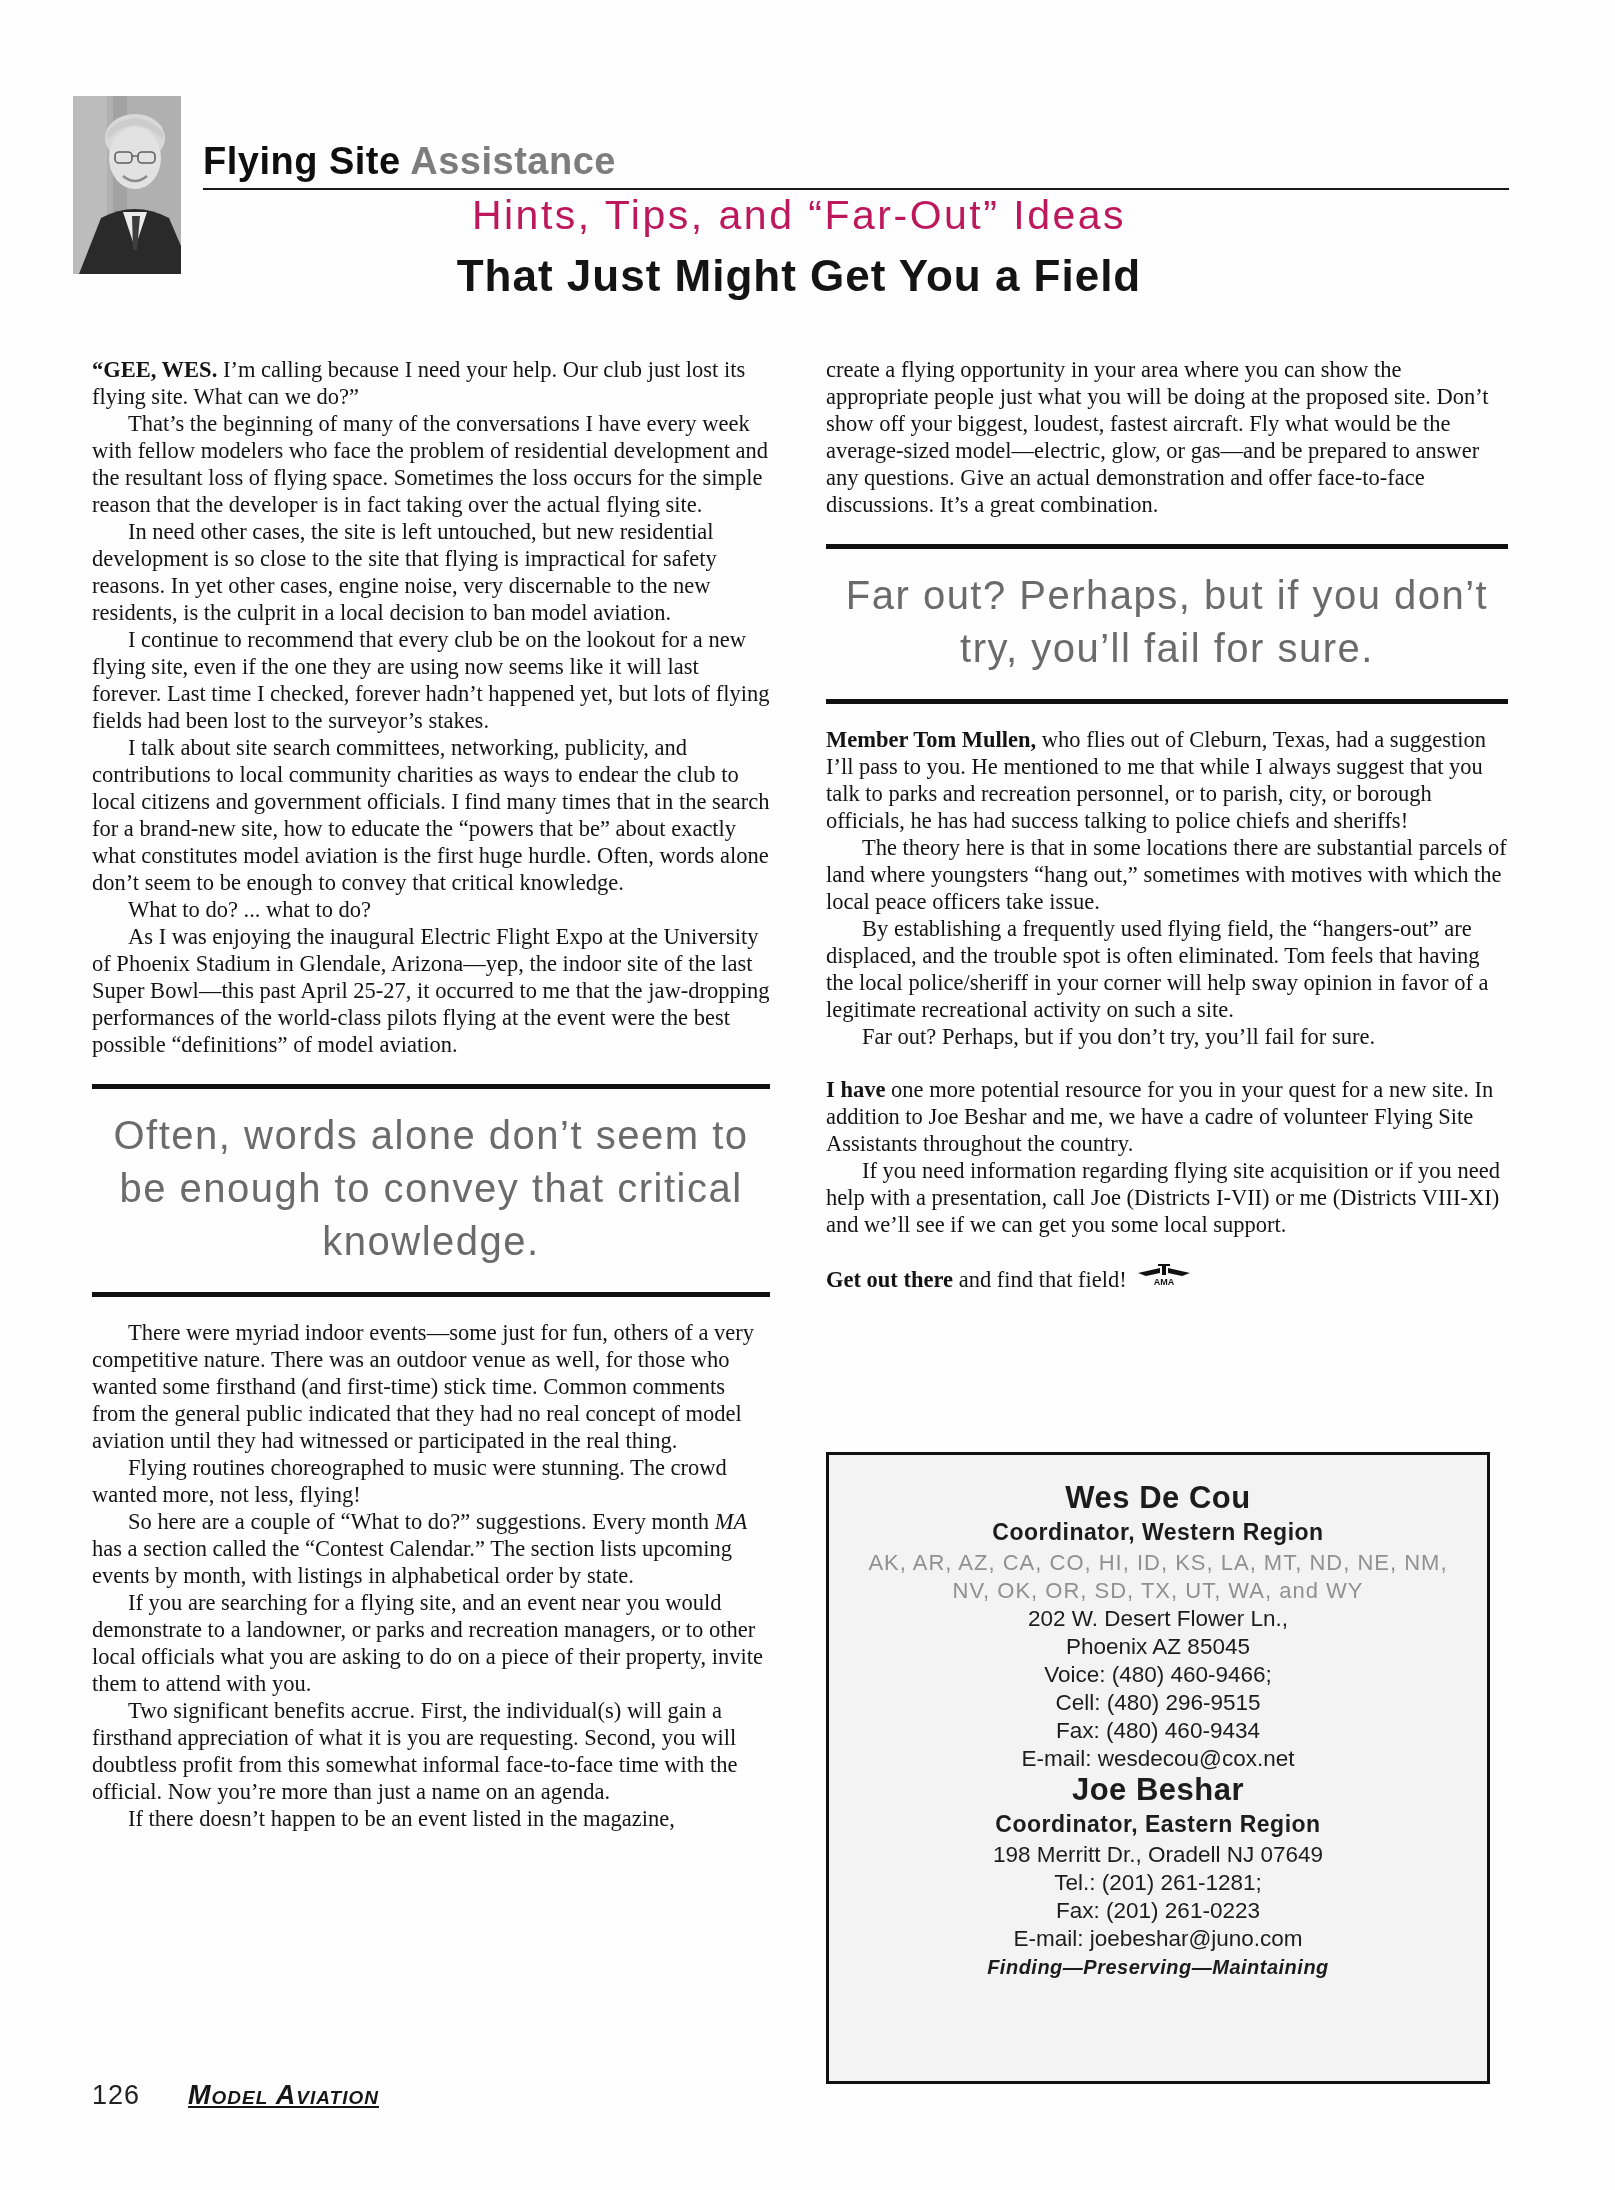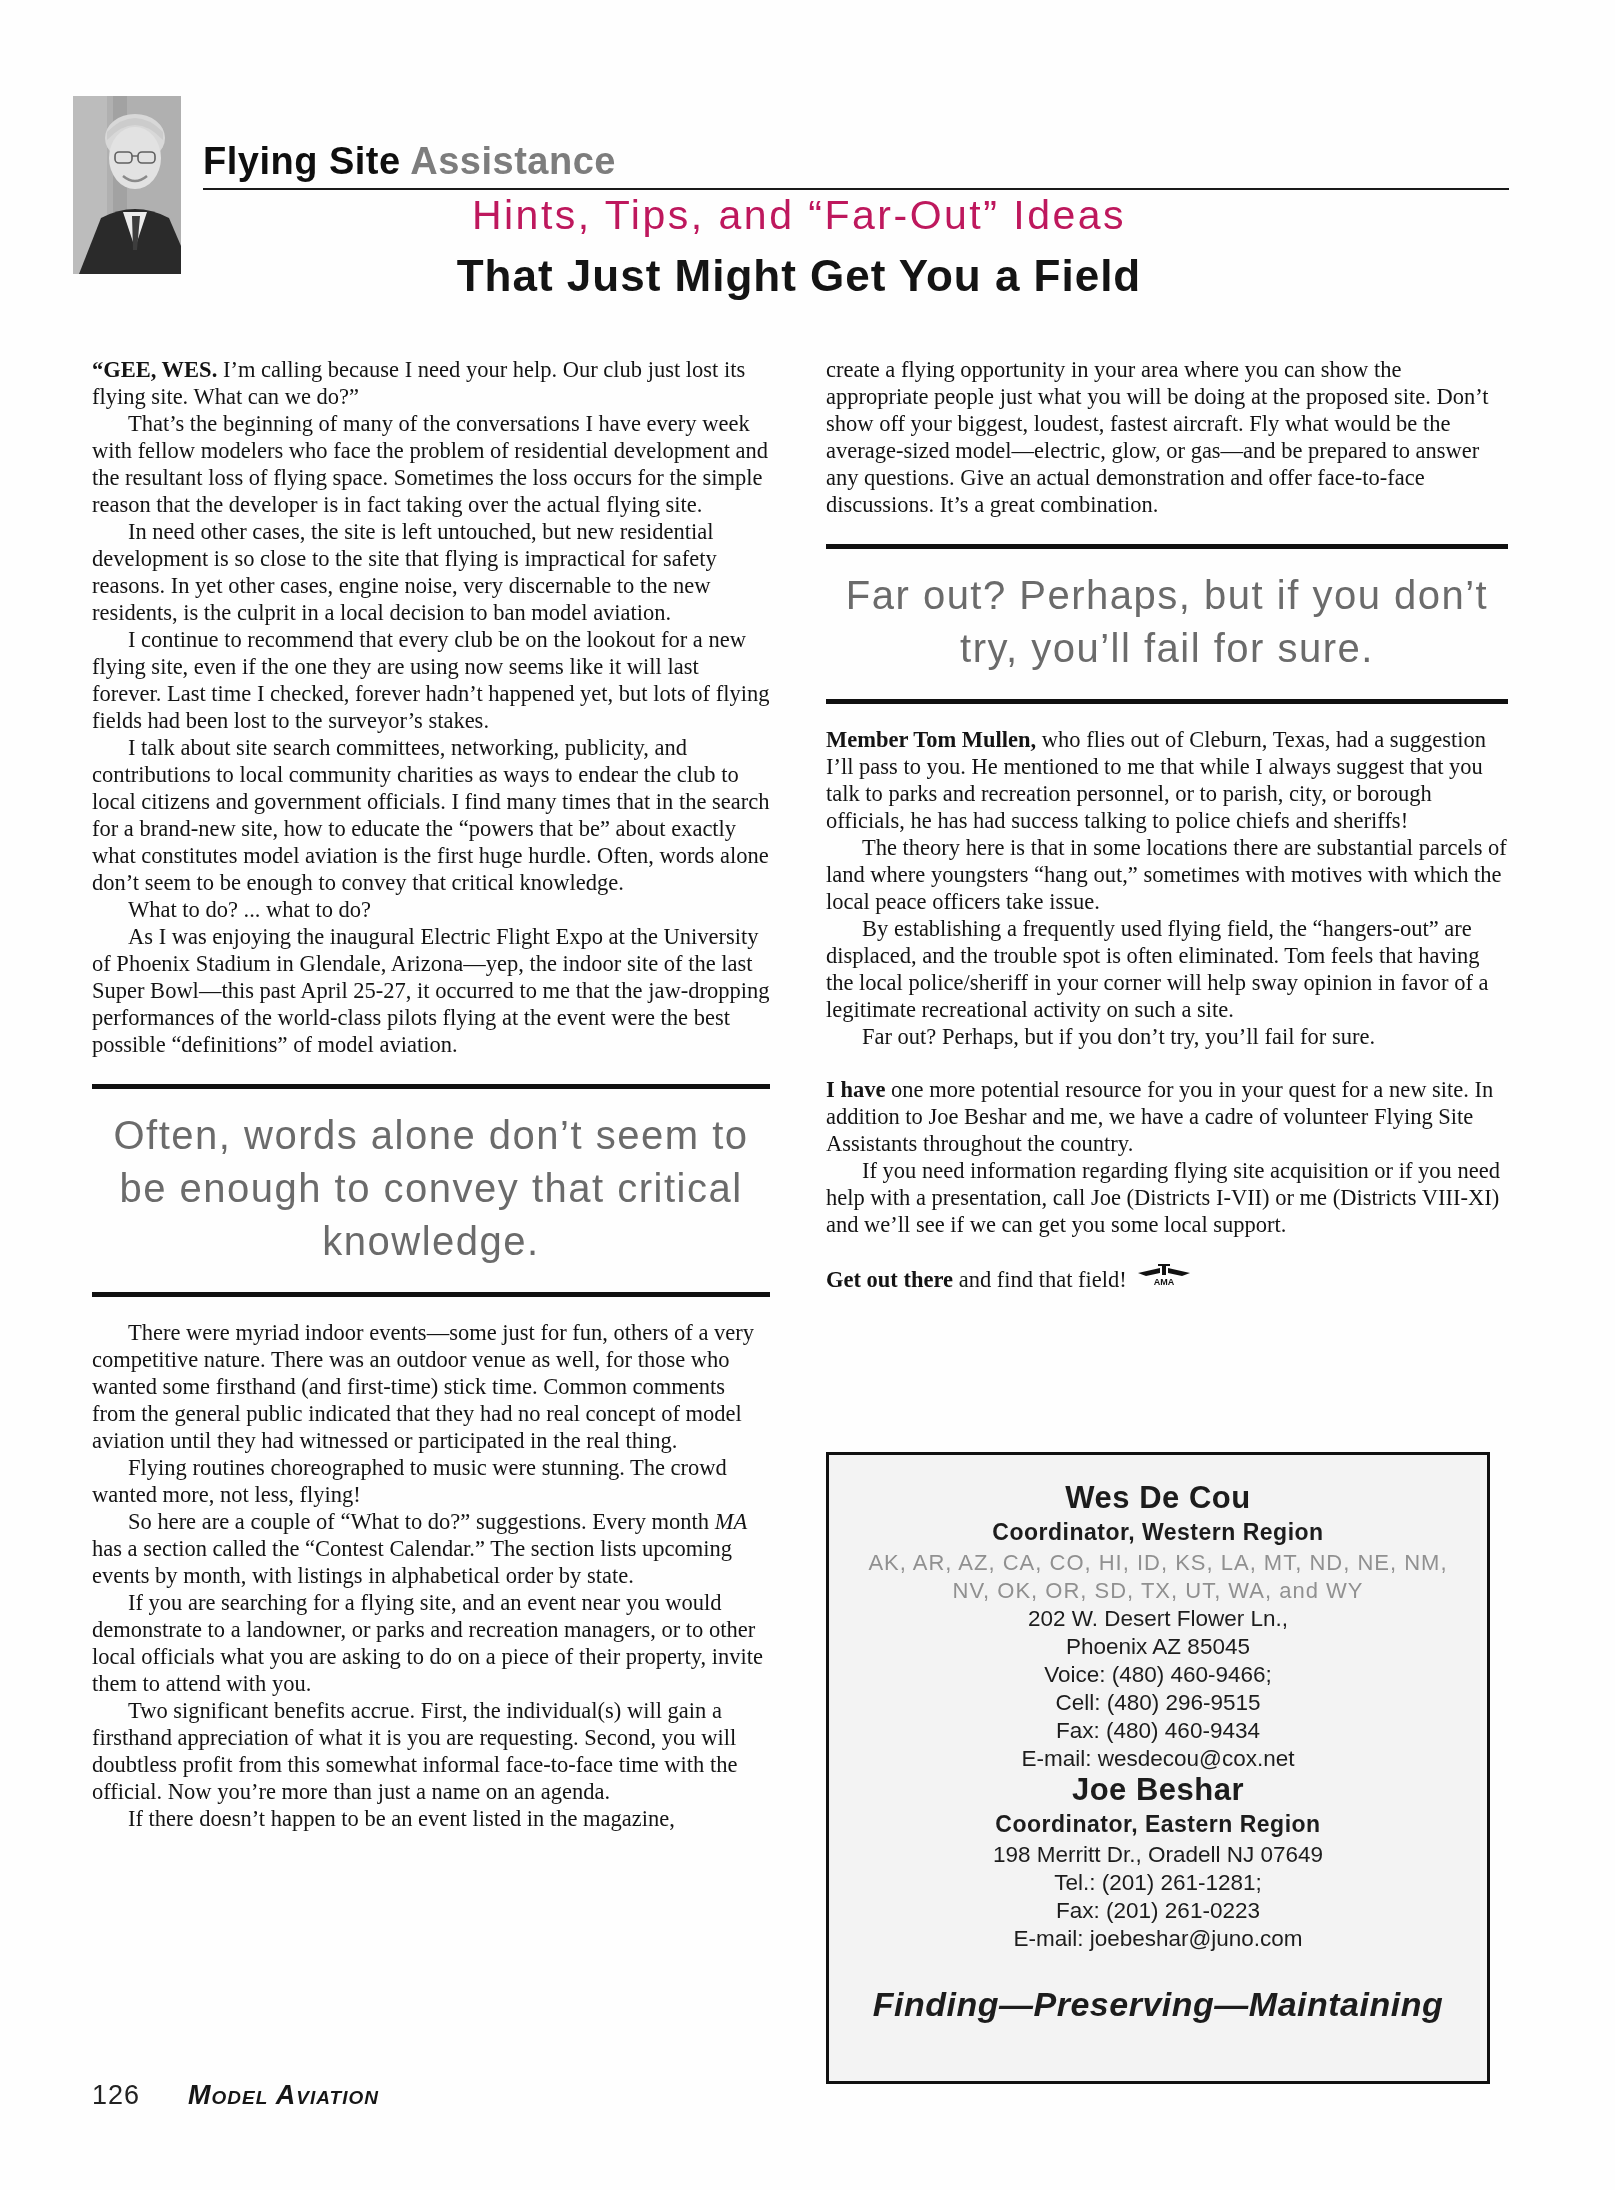--- a/index.html
+++ b/index.html
@@ -47,27 +47,27 @@
   
   .contact-box{
     position:absolute;left:826px;top:1452px;width:664px;height:632px;box-sizing:border-box;
     border:3px solid #101010;background:#f3f3f3;text-align:center;
     font-family:"Liberation Sans",sans-serif;color:#1c1c1c;padding-top:26px;
   }
   .cb-name{font-size:31px;line-height:34px;font-weight:bold;letter-spacing:.5px;}
   .cb-role{font-size:23px;line-height:34px;font-weight:bold;letter-spacing:.5px;}
   .cb-states{font-size:22px;line-height:28px;color:#909090;letter-spacing:1px;margin:0 22px;}
   .cb-line{font-size:22.5px;line-height:28px;}
-  .cb-tagline{font-size:34px;font-weight:bold;font-style:italic;margin-top:32px;letter-spacing:.5px;}
+  .cb-tagline{font-size:20px;font-weight:bold;font-style:italic;margin-top:3px;letter-spacing:.5px;}
 
   
   .footer{position:absolute;left:92px;top:2080px;font-family:"Liberation Sans",sans-serif;
     display:flex;align-items:baseline;gap:48px;}
   .footer-num{font-size:27px;color:#222;letter-spacing:1px;}
-  .footer-mag{font-size:27px;font-weight:bold;font-style:italic;font-variant:small-caps;letter-spacing:1px;color:#161616;}
+  .footer-mag{font-size:27px;font-weight:bold;font-style:italic;font-variant:small-caps;letter-spacing:1px;color:#161616;text-decoration:underline;}
 </style>
 </head>
 <body>
 
 <div class="page">
 
   <div class="photo">
     <svg width="108" height="178" viewBox="0 0 108 178" xmlns="http://www.w3.org/2000/svg">
       <rect x="0" y="0" width="108" height="178" fill="#b0b0b0"></rect>
       <rect x="0" y="0" width="34" height="178" fill="#bcbcbc"></rect>

